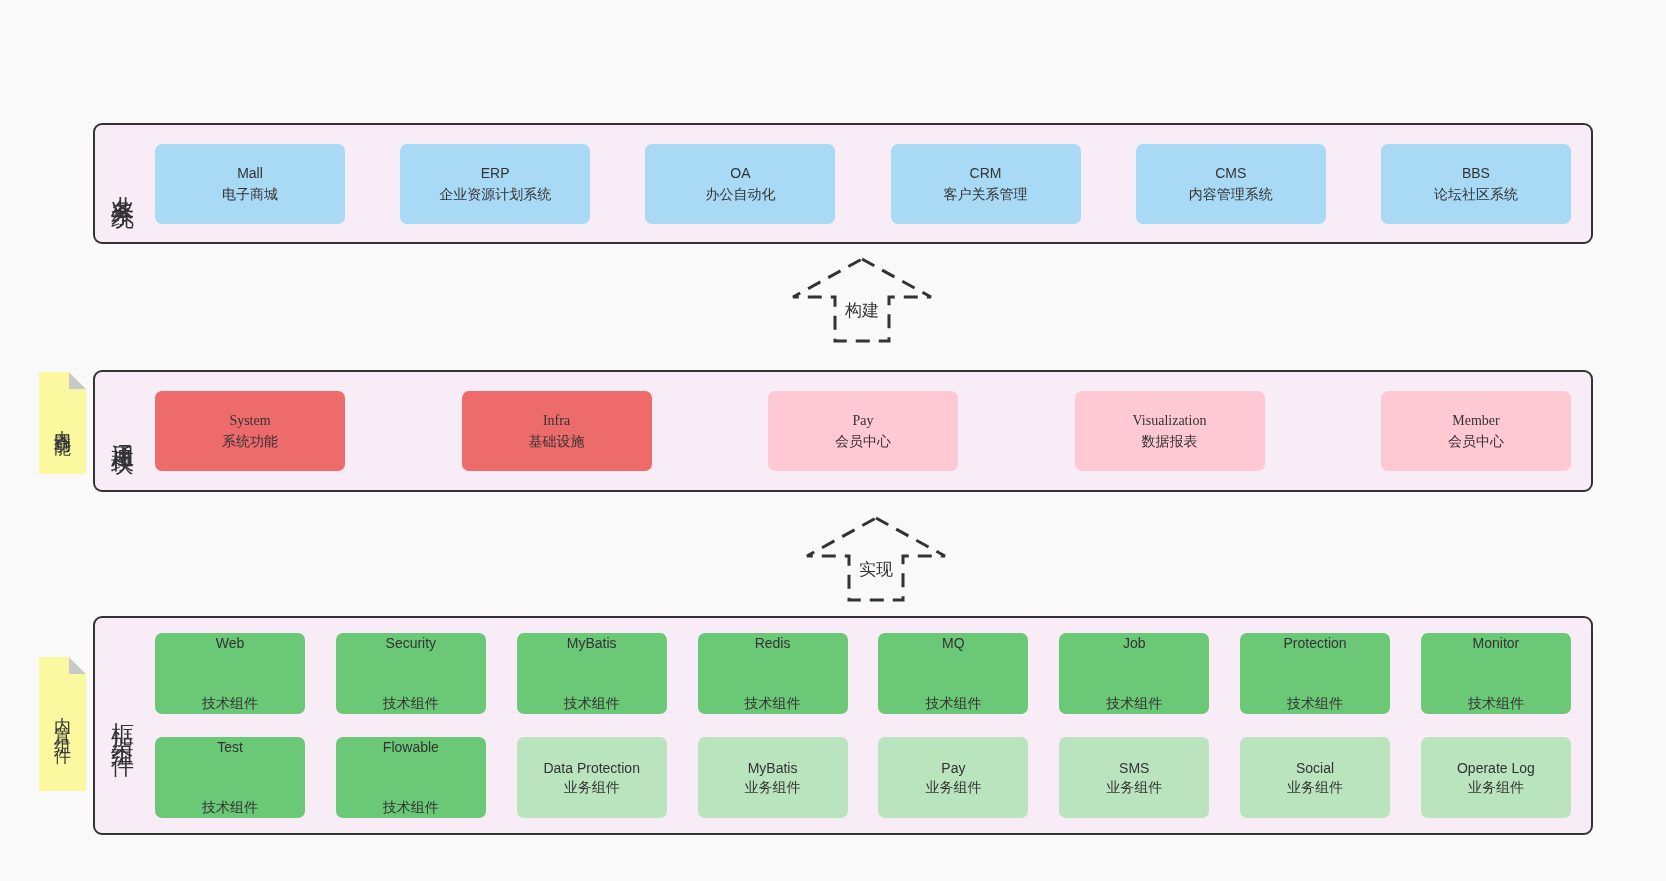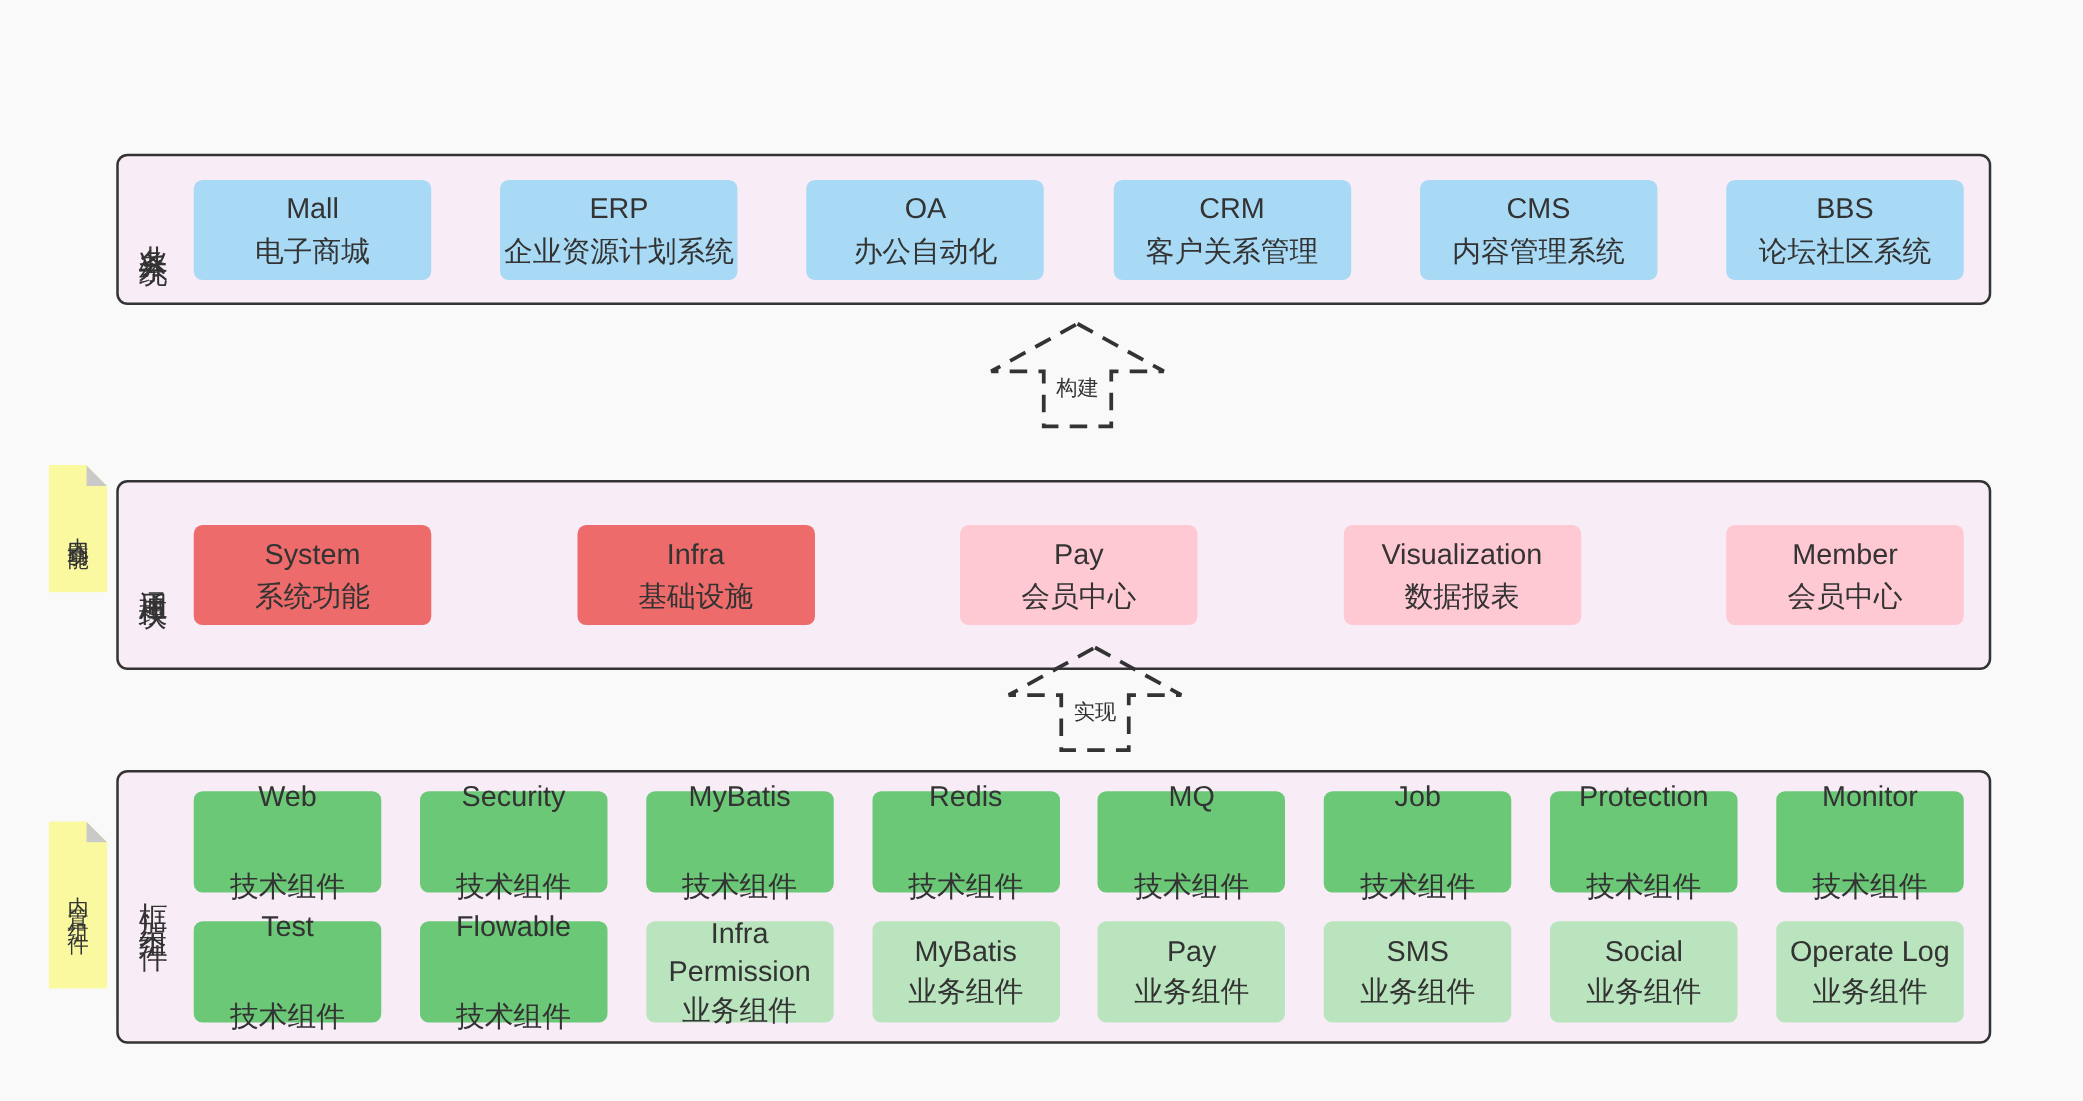--- a/index.html
+++ b/index.html
@@ -7,38 +7,38 @@
     width:1666px;height:881px;position:relative;overflow:hidden;
     background:#f9f9f9;color:#333;
     font-family:"Liberation Sans","DejaVu Sans",sans-serif;
   }
   .container{
     position:absolute;left:93px;width:1500px;box-sizing:border-box;
     background:#f8edf7;border:2px solid #333;border-radius:9px;
     display:flex;align-items:stretch;
   }
   #sec-business{top:123px;height:121px;}
-  #sec-modules{top:384px;height:152px;}
+  #sec-modules{top:370px;height:122px;font-family:Liberation Serif, serif;}
   #sec-framework{top:616px;height:219px;}
   .vlabel{
     align-self:center;writing-mode:vertical-lr;text-orientation:upright;
     font-size:23px;line-height:1;margin-left:16px;width:30px;text-align:center;
     color:#333;
   }
   #sec-business .vlabel{letter-spacing:3px;}
   #sec-modules .vlabel{letter-spacing:3px;}
   #sec-framework .vlabel{letter-spacing:11px;}
   .boxes{
     flex:1;display:flex;align-items:center;justify-content:space-between;
     padding:0 20px 0 14px;
   }
   .box{
     box-sizing:border-box;border-radius:7px;
     display:flex;flex-direction:column;justify-content:center;
-    text-align:center;font-size:23px;line-height:1.5;color:#333;
+    text-align:center;font-size:14px;line-height:1.5;color:#333;
   }
   .boxes .box{width:190px;height:80px;}
   .b-blue{background:#a9daf5;}
   .b-red{background:#ee6b6b;}
   .b-pink{background:#ffc9d3;}
   .b-green{background:#6bc877;gap:41px;}
   .b-green-light{background:#b9e4bd;}
   .fw{
     flex:1;display:flex;flex-direction:column;justify-content:center;
     gap:23px;padding:0 20px 0 14px;
@@ -190,21 +190,21 @@
     <div class="fw-row">
       <div class="box b-green">
         <div>Test</div>
         <div>技术组件</div>
       </div>
       <div class="box b-green">
         <div>Flowable</div>
         <div>技术组件</div>
       </div>
       <div class="box b-green-light">
-        <div>Infra Permission</div>
+        <div>Data Protection</div>
         <div>业务组件</div>
       </div>
       <div class="box b-green-light">
         <div>MyBatis</div>
         <div>业务组件</div>
       </div>
       <div class="box b-green-light">
         <div>Pay</div>
         <div>业务组件</div>
       </div>

